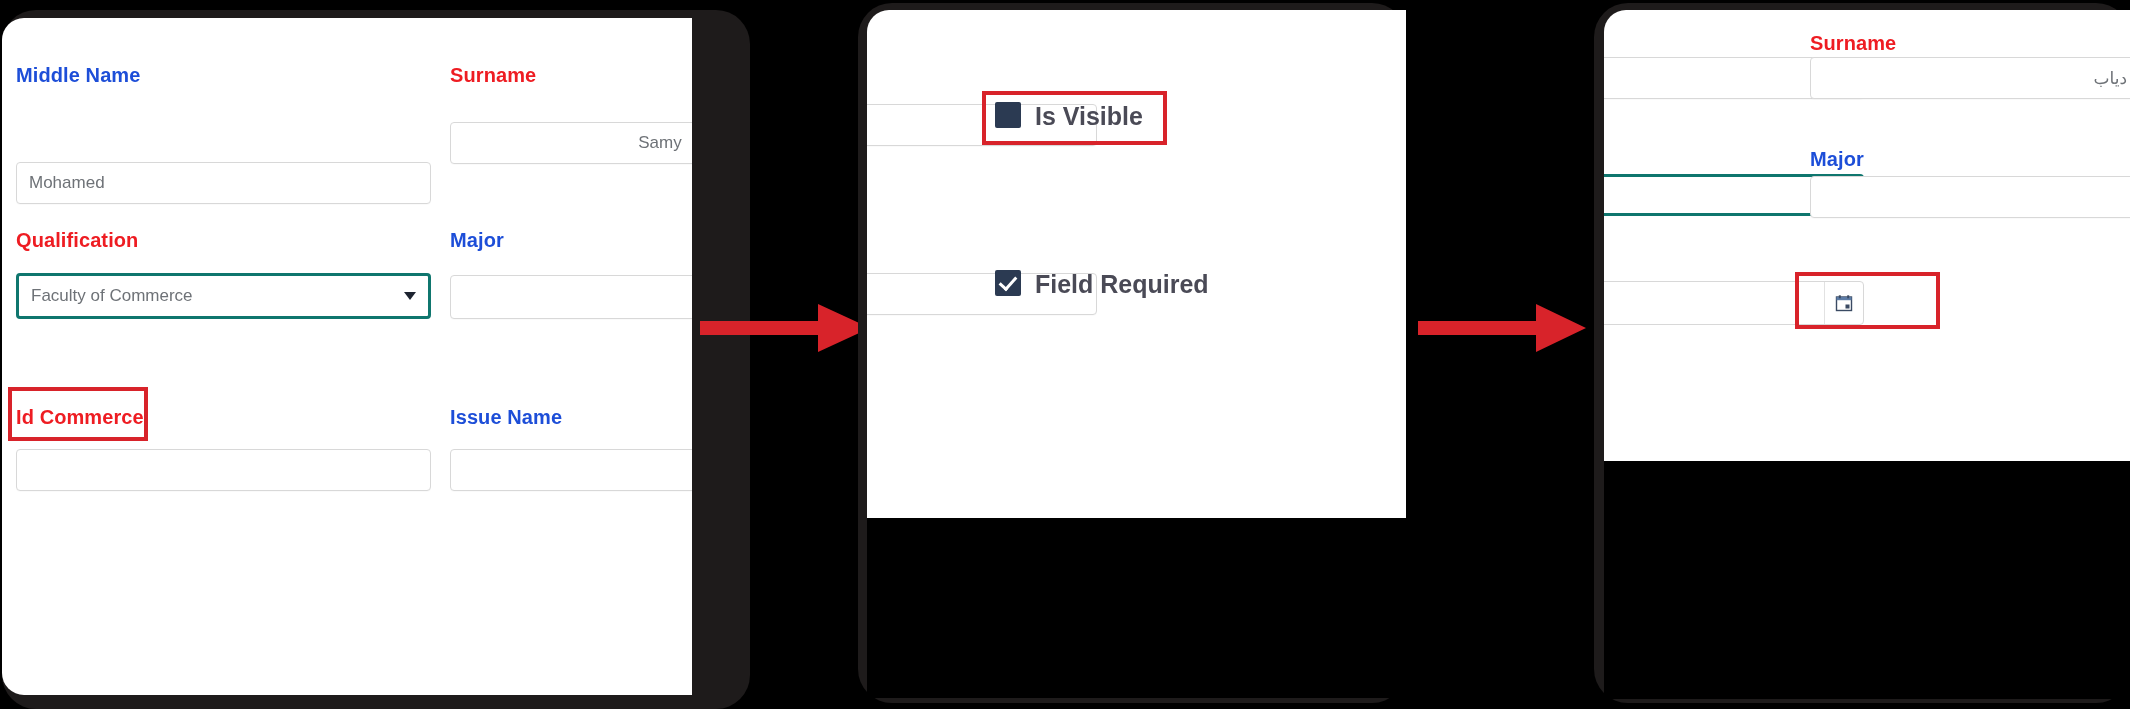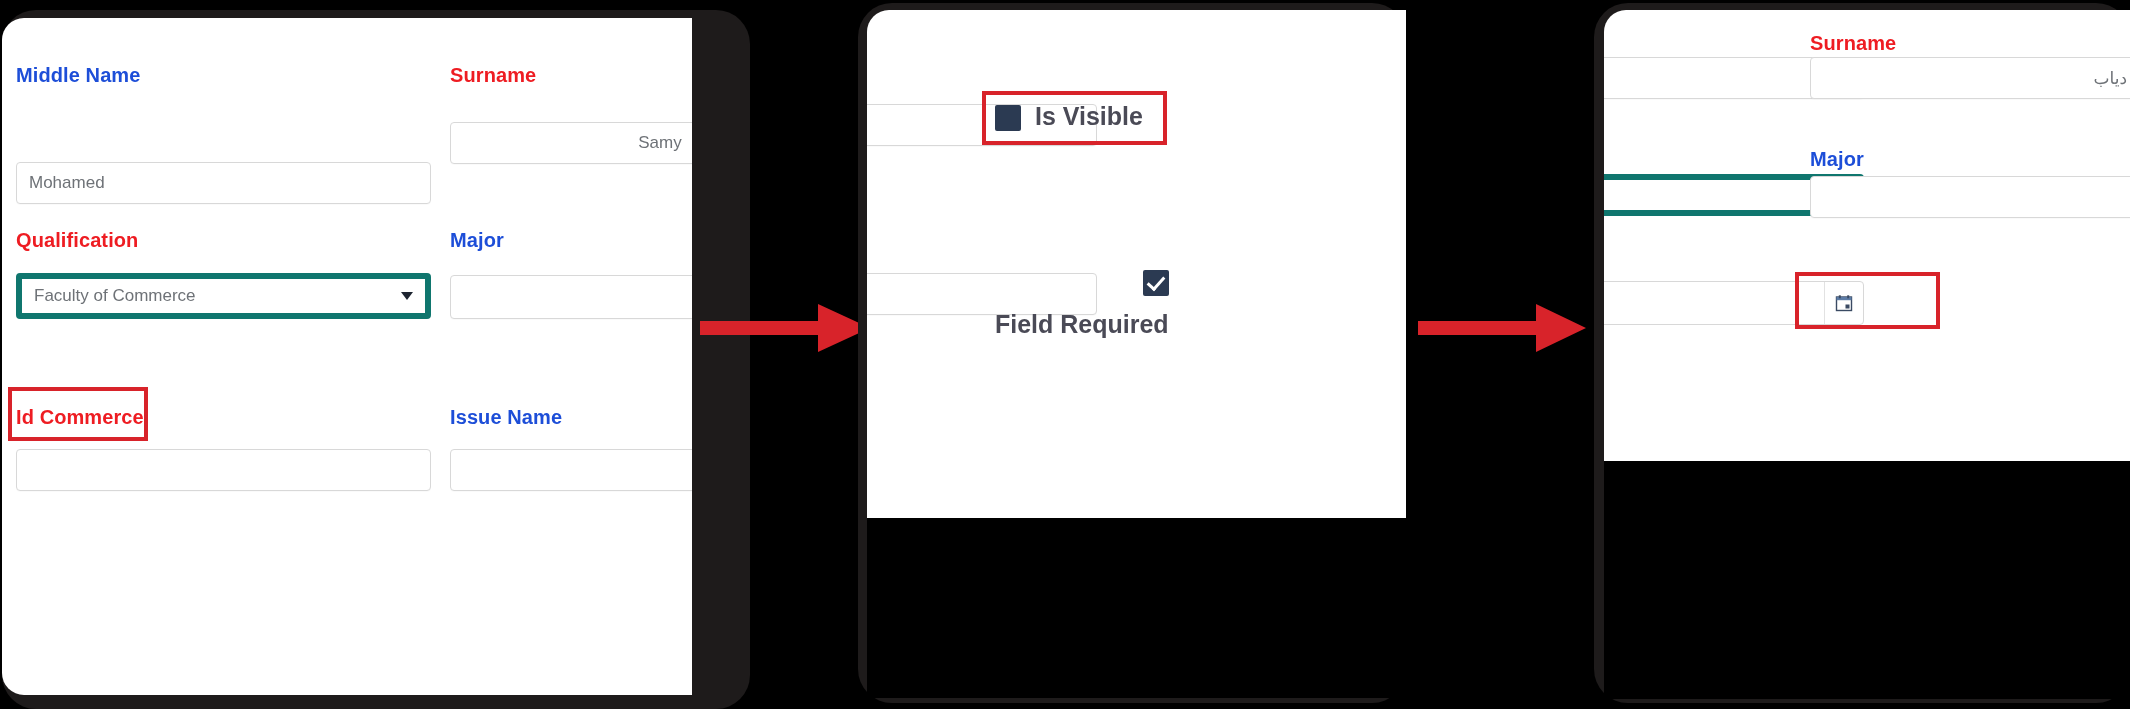--- a/index.html
+++ b/index.html
@@ -57,21 +57,21 @@
     font-size: 17px;
     color: #6e7277;
     box-shadow: 0 1px 0 rgba(0,0,0,.02);
   }
   .textbox.rtl { direction: rtl; justify-content: flex-start; }
 
   .selectbox {
     position: absolute;
     box-sizing: border-box;
     background: #ffffff;
-    border: 6px solid #0f766e;
+    border: 3px solid #0f766e;
     border-radius: 4px;
     height: 46px;
     display: flex;
     align-items: center;
     padding: 0 12px;
     font-size: 17px;
     color: #6e7277;
   }
   .selectbox .caret {
     position: absolute;
@@ -109,21 +109,21 @@
     position: absolute;
     box-sizing: border-box;
     border: 4px solid #d8232a;
     background: transparent;
   }
 
   
   .cbrow {
     position: absolute;
     display: flex;
-    align-items: flex-end;
+    align-items: flex-start;
     gap: 14px;
   }
   .cbox {
     width: 26px; height: 26px;
     background: #2b3a52;
     border-radius: 2px;
     position: relative;
     flex: 0 0 auto;
   }
   .cbox.check::after {
@@ -215,21 +215,21 @@
       <span></span>
     </div>
 
     <div class="cbrow" style="left:128px; top:92px;">
       <span class="cbox"></span>
       <span class="cblabel">Is Visible</span>
     </div>
 
     <div class="hl" style="left:115px; top:81px; width:185px; height:54px;"></div>
 
-    <div class="cbrow" style="left:128px; top:260px;flex-direction:column;">
+    <div class="cbrow" style="left:128px; top:260px;">
       <span class="cbox check"></span>
       <span class="cblabel">Field Required</span>
     </div>
   </div>
 
   <div class="blackfill" style="left:867px; top:518px; width:539px; height:180px;"></div>
 
   <div class="arrow" style="left:1418px; top:300px; width:170px; height:56px;">
     <svg width="170" height="56" viewBox="0 0 170 56">
       <polygon points="0,21 118,21 118,4 168,28 118,52 118,35 0,35" fill="#d8232a"></polygon>

